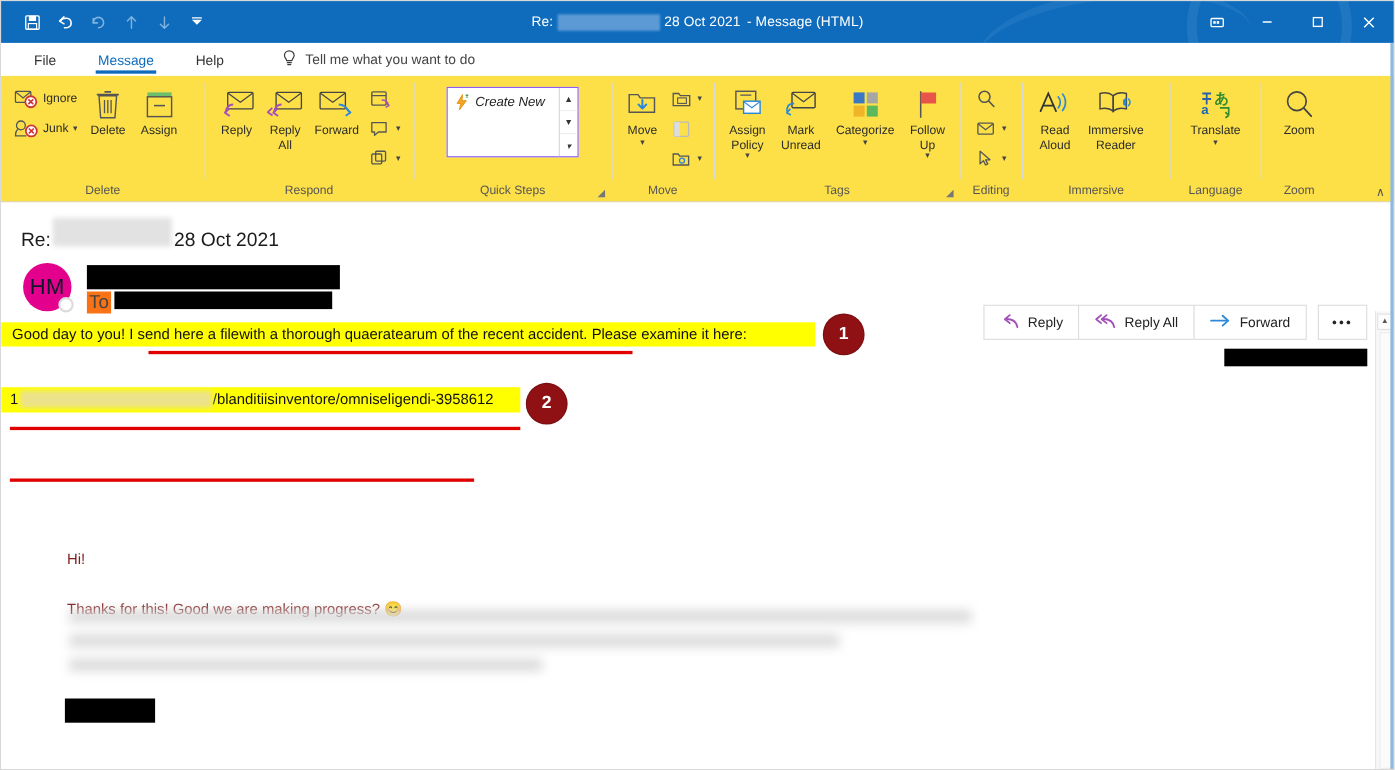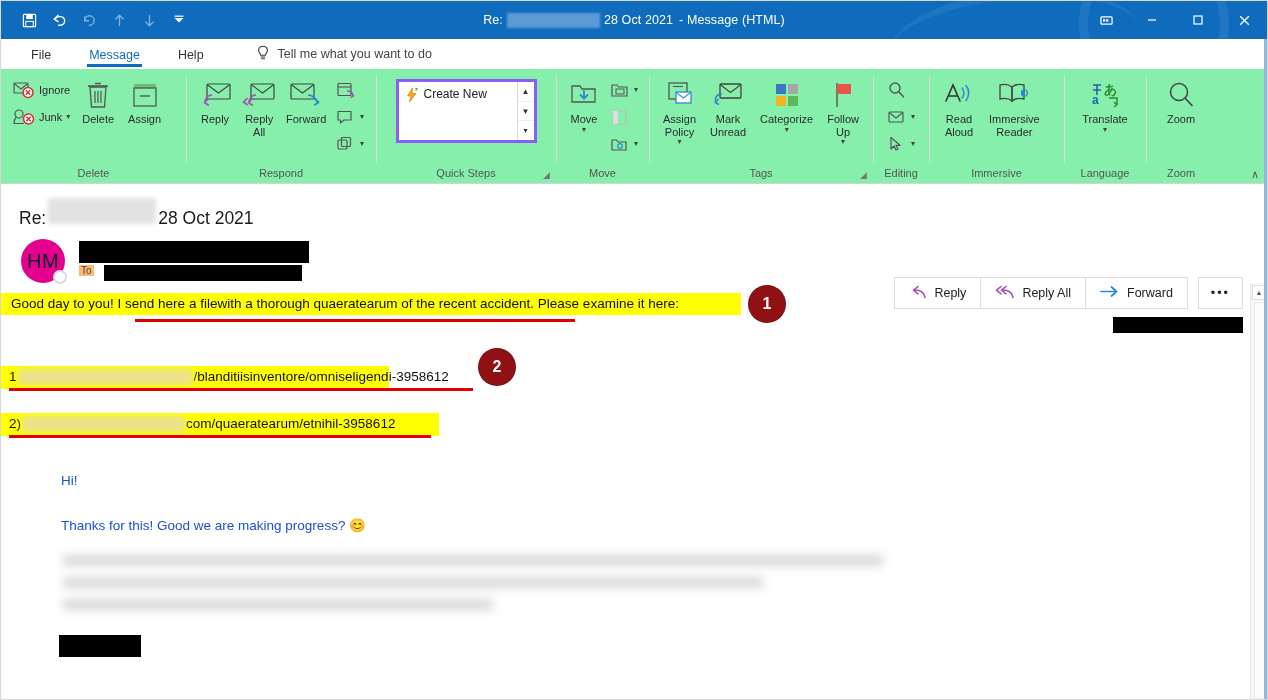--- a/index.html
+++ b/index.html
@@ -67,21 +67,21 @@
   .tab.active::after {
     content:""; position:absolute; left:12px; right:12px; bottom:-2px;
     height:2.5px; background:#0f6cbd;
   }
   #tellme {
     display:flex; align-items:center; gap:8px; margin-left:28px;
     font-size:12.5px; color:#444; cursor:text;
   }
   
   #ribbon {
-    flex:0 0 115px; background:#86efac; border-bottom:1px solid #d4d4d4;
+    flex:0 0 115px; background:#fde047; border-bottom:1px solid #d4d4d4;
     display:flex; align-items:stretch; position:relative;
   }
   .rgroup {
     display:flex; flex-direction:column; justify-content:space-between;
     padding:4px 4px 0 4px; position:relative;
   }
   .rgroup + .rgroup::before {
     content:""; position:absolute; left:0; top:6px; bottom:20px; width:1px; background:#dadada;
   }
   .rgroup-items { display:flex; align-items:flex-start; gap:2px; flex:1; padding:2px 4px; }
@@ -99,22 +99,22 @@
   .rbtn .rlabel {
     font-size:11px; color:#2b2b2b; text-align:center; line-height:1.15; margin-top:1px;
     white-space:pre-line;
   }
   .rbtn.small { flex-direction:row; align-items:center; gap:4px; padding:2px 4px; min-width:0;}
   .rbtn.small .ricon { height:22px; }
   .rbtn.small .rlabel { margin-top:0; }
   .caret { font-size:8px; color:#444; line-height:1; }
   .col-stack { display:flex; flex-direction:column; justify-content:center; gap:1px; padding-top:2px;}
   #qs-box {
-    width:141px; height:64px; border:3px solid #8b5cf6; background:#fff;
-    display:flex; margin-top:4px;
+    width:120px; height:64px; border:1px solid #8b5cf6; background:#fff;
+    display:flex; margin-top:4px;font-style:italic;
   }
   #qs-list { flex:1; padding:5px 6px; font-size:12px; color:#222; display:flex; align-items:flex-start; gap:5px;}
   #qs-scroll { width:17px; border-left:1px solid #d8d8d8; display:flex; flex-direction:column; }
   #qs-scroll div {
     flex:1; display:flex; align-items:center; justify-content:center; font-size:8px; color:#333;
     border-bottom:1px solid #eee; cursor:pointer;
   }
   #ribbon-collapse {
     position:absolute; right:8px; bottom:2px; font-size:11px; color:#555; cursor:pointer;
   }
@@ -139,21 +139,21 @@
     display:flex; align-items:center; justify-content:center;
     font-size:20px; letter-spacing:.5px; position:relative; flex:0 0 44px;
   }
   #avatar .presence {
     position:absolute; right:-2px; bottom:-1px; width:14px; height:14px; border-radius:50%;
     background:#fff; border:2px solid #dcdcdc;
   }
   #from-detail { margin-left:14px; position:relative; padding-top:2px;}
   .redact-bar { background:#000; display:block; }
   #to-label {
-    position:absolute; left:0px; top:26px; font-size:10px; color:#444; background:#fdba74;
+    position:absolute; left:0px; top:26px; font-size:17px; color:#444; background:#f97316;
     padding:0 2px; z-index:3;
   }
   #reply-actions {
     position:absolute; right:24px; top:48px; display:flex; align-items:center;
   }
   .act-btn {
     display:flex; align-items:center; gap:8px; height:32px; padding:0 14px;
     border:1px solid #dcdcdc; background:#fff; font-size:12.5px; color:#222; cursor:pointer;
     margin-left:-1px;
   }
@@ -164,36 +164,36 @@
   
   #body-scrollwrap { flex:1; display:flex; position:relative; }
   #body {
     flex:1; padding:0; position:relative; overflow:hidden;
   }
   .hl-line {
     background:#ffff00; display:inline-block; position:relative;
     font-size:13.5px; color:#111; padding:3px 4px 4px 4px; white-space:nowrap;
   }
   #hl1 { position:absolute; left:0; top:10px; width:740px; padding-left:10px;}
-  #hl2 { position:absolute; left:0; top:83px; width:388px; padding-left:8px;}
+  #hl2 { position:absolute; left:0; top:69px; width:472px; padding-left:8px;}
   #hl3 { position:absolute; left:0; top:130px; width:438px; padding-left:8px;}
   .red-underline {
     position:absolute; height:3px; background:#e00000;
   }
   .badge {
     position:absolute; width:36px; height:36px; border-radius:50%;
     background:#8f1113; color:#fff; display:flex; align-items:center; justify-content:center;
     font-size:16px; font-weight:bold; box-shadow:0 0 0 1px #7a0f11;
   }
   .redact-blur-link {
     display:inline-block; height:16px; background:#ece28a; filter:blur(2.4px);
     vertical-align:middle; margin:0 1px;
   }
   .plain {
-    position:absolute; font-size:13.5px; color:#1d4ed8;
+    position:absolute; font-size:13.5px; color:#7f1d1d;margin-top:28px;
   }
   #blurpara {
     position:absolute; left:62px; top:272px; width:840px; height:70px;
   }
   #blurpara div {
     background:#d9d9d9; filter:blur(5px); height:11px; margin-bottom:11px;
   }
   #bottom-redact {
     position:absolute; left:58px; top:352px; width:82px; height:22px; background:#000;
   }
@@ -721,23 +721,20 @@
         </div>
 
         <div class="hl-line" id="hl2">
           <span>1</span><span class="redact-blur-link" style="width:175px"></span><span>/blanditiisinventore/omniseligendi-3958612</span>
         </div>
         <div class="red-underline" style="left:8px; top:105px; width:464px;"></div>
         <div class="badge" style="left:478px; top:66px;">
           <span>2</span>
         </div>
 
-        <div class="hl-line" id="hl3">
-          <span>2)</span><span class="redact-blur-link" style="width:163px"></span><span>com/quaeratearum/etnihil-3958612</span>
-        </div>
         <div class="red-underline" style="left:8px; top:152px; width:422px;"></div>
 
         <div class="plain" style="left:60px; top:190px;">Hi!</div>
         <div class="plain" style="left:60px; top:234px;">Thanks for this! Good we are making progress? 😊</div>
 
         <div id="blurpara">
           <div style="width:820px"></div>
           <div style="width:700px"></div>
           <div style="width:430px"></div>
         </div>

